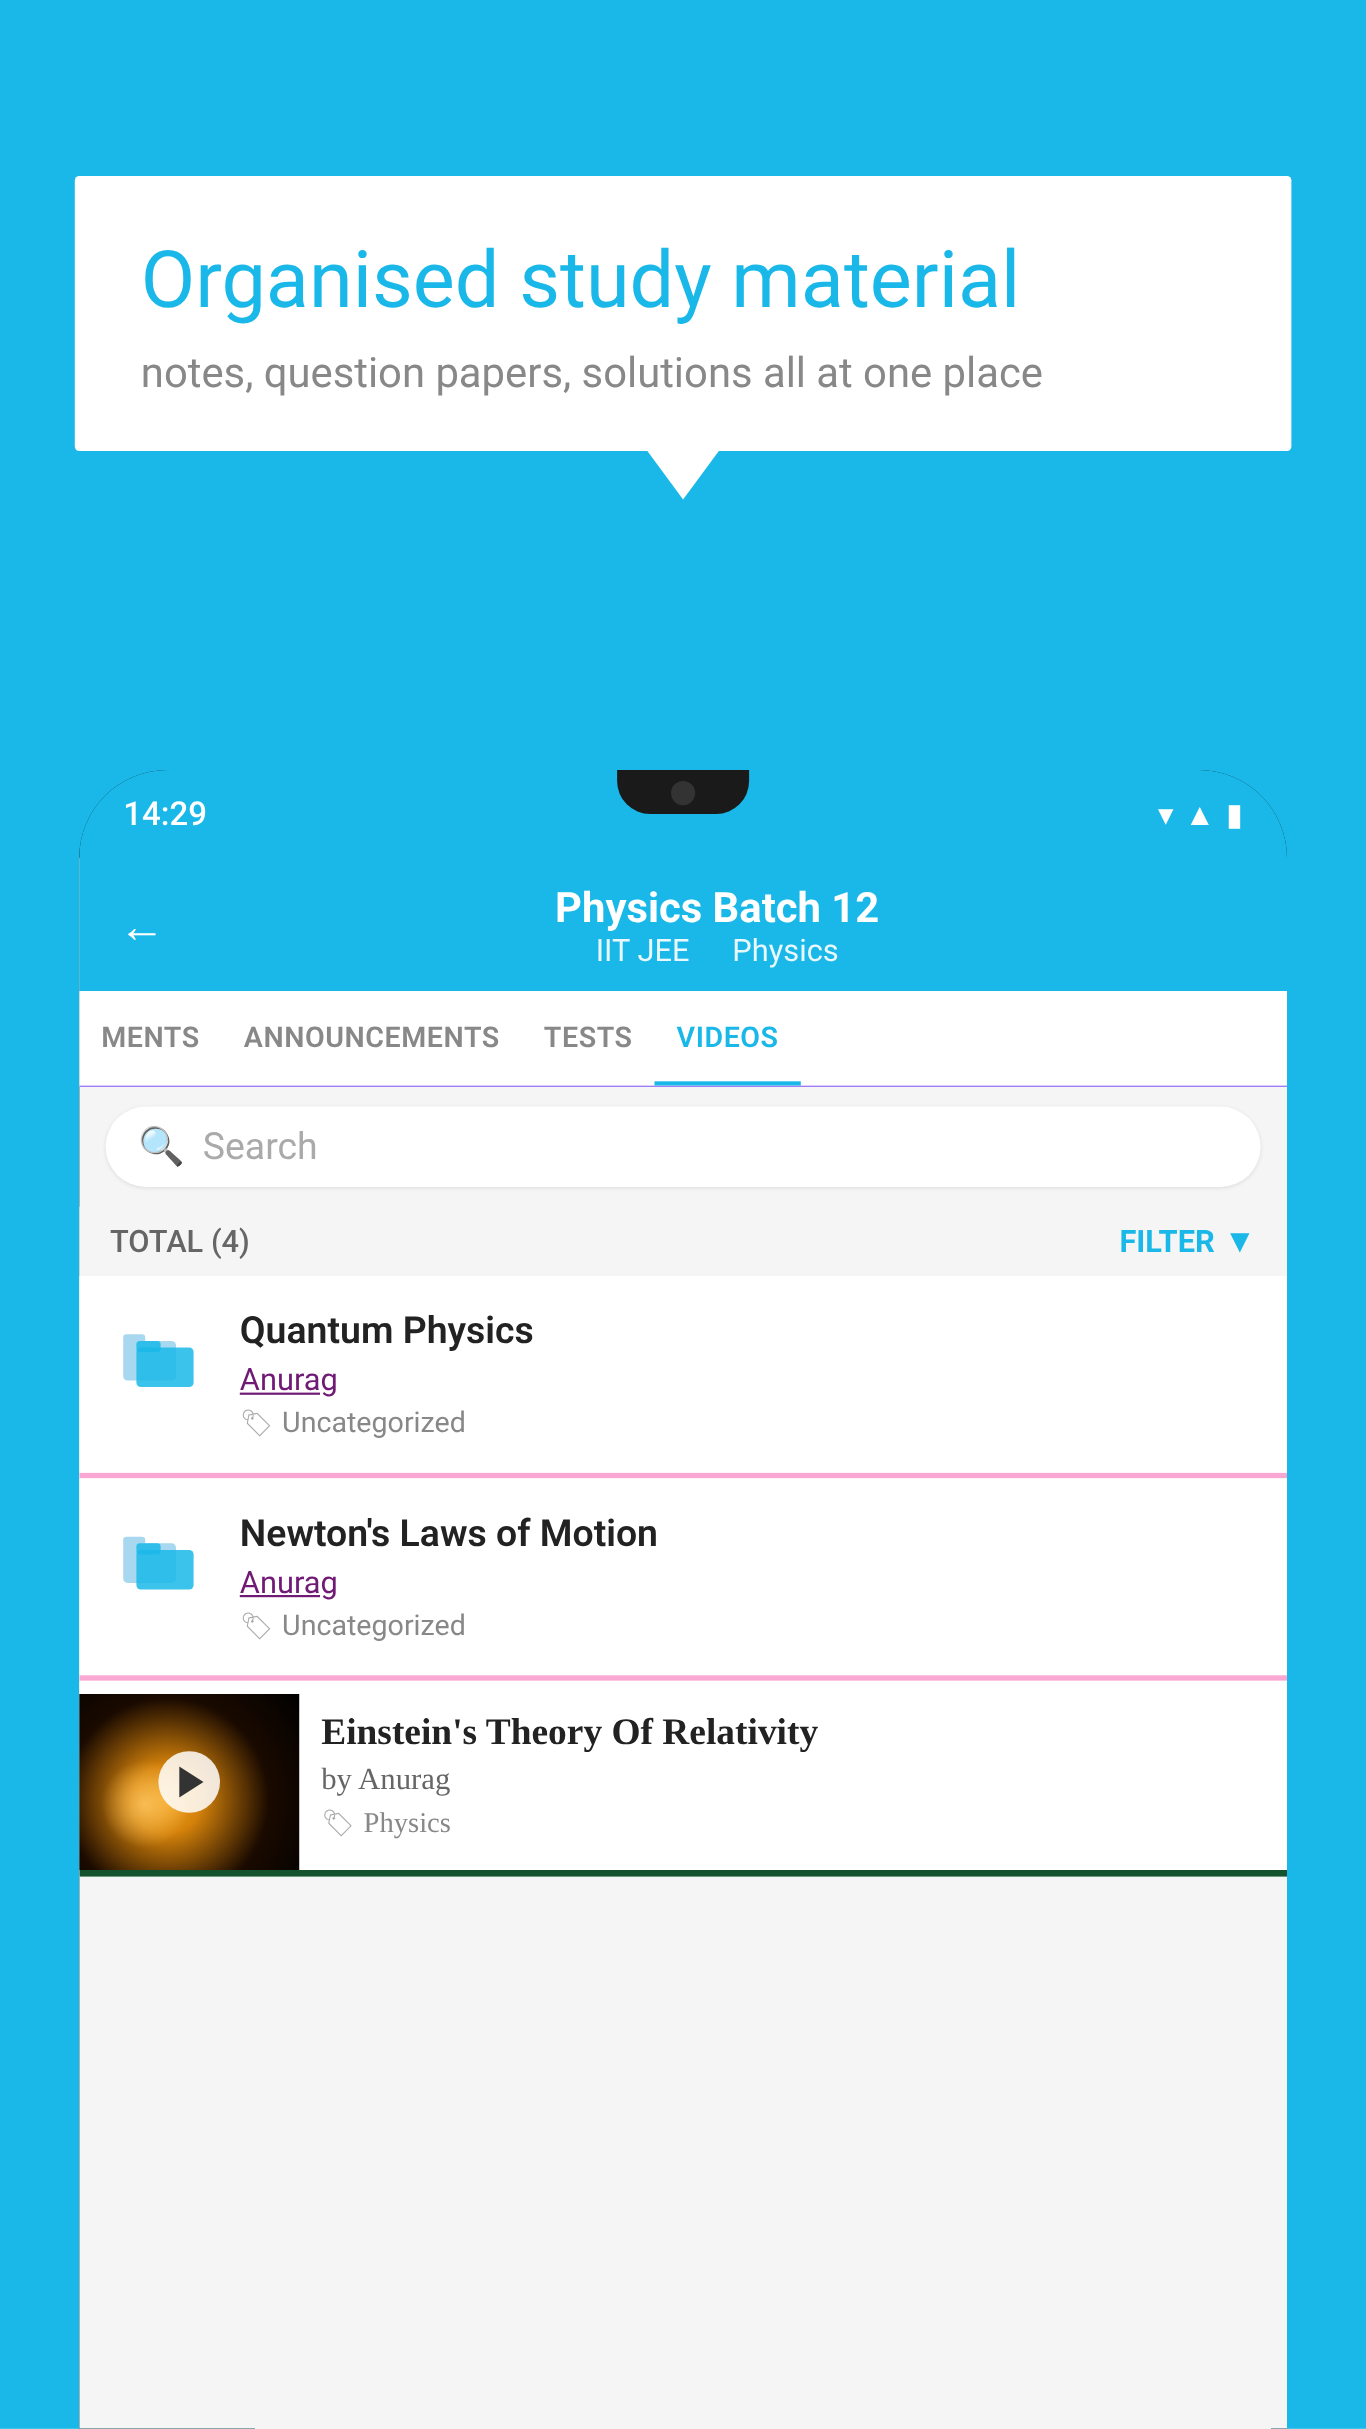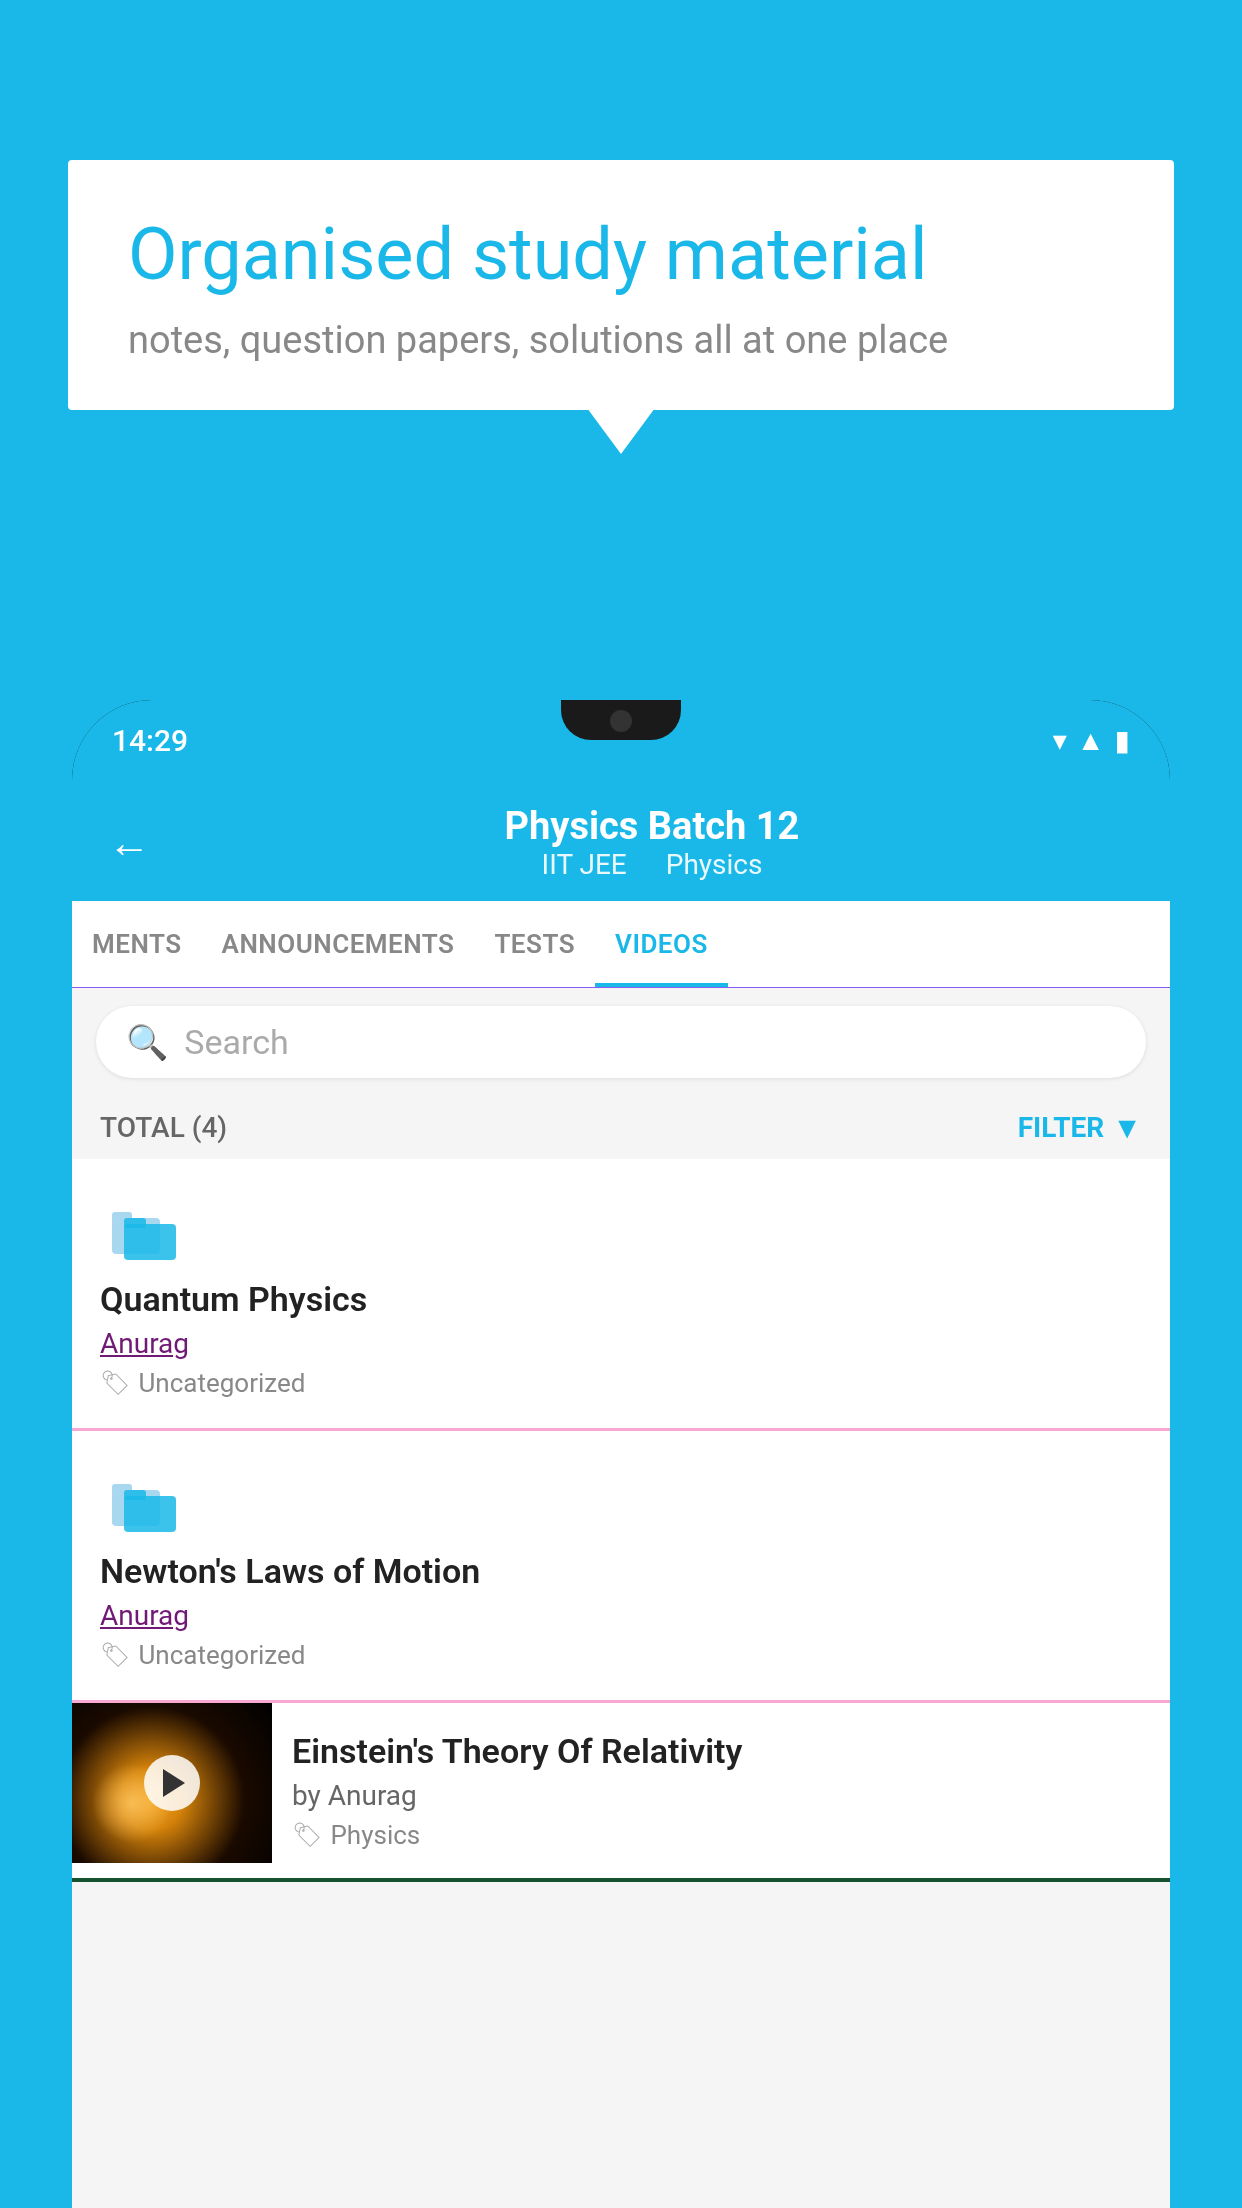--- a/index.html
+++ b/index.html
@@ -223,24 +223,23 @@
     }
 
     
     .video-list {
       background: white;
     }
     .video-item {
       display: flex;
       align-items: flex-start;
       padding: 30px 28px;
-      border-bottom: 3px solid #f9a8d4;
+      border-bottom: 5px solid #f9a8d4;
       background: white;
       cursor: pointer;
-      flex-direction: column;
     }
     .video-thumbnail-space {
       width: 90px;
       height: 90px;
       flex-shrink: 0;
       margin-right: 28px;
       display: flex;
       align-items: center;
       justify-content: center;
     }
@@ -271,25 +270,26 @@
       color: #888;
     }
     .tag-icon {
       font-size: 24px;
       color: #aaa;
     }
 
     
     .einstein-item {
       display: flex;
-      align-items: flex-start;
+      align-items: flex-end;
       padding: 0;
-      border-bottom: 4px solid #14532d;
+      border-bottom: 6px solid #14532d;
       background: white;
       cursor: pointer;
+      font-family: Liberation Serif, serif;
     }
     .einstein-thumb {
       width: 200px;
       height: 160px;
       flex-shrink: 0;
       overflow: hidden;
       position: relative;
       background: #111;
     }
     .einstein-thumb-bg {

